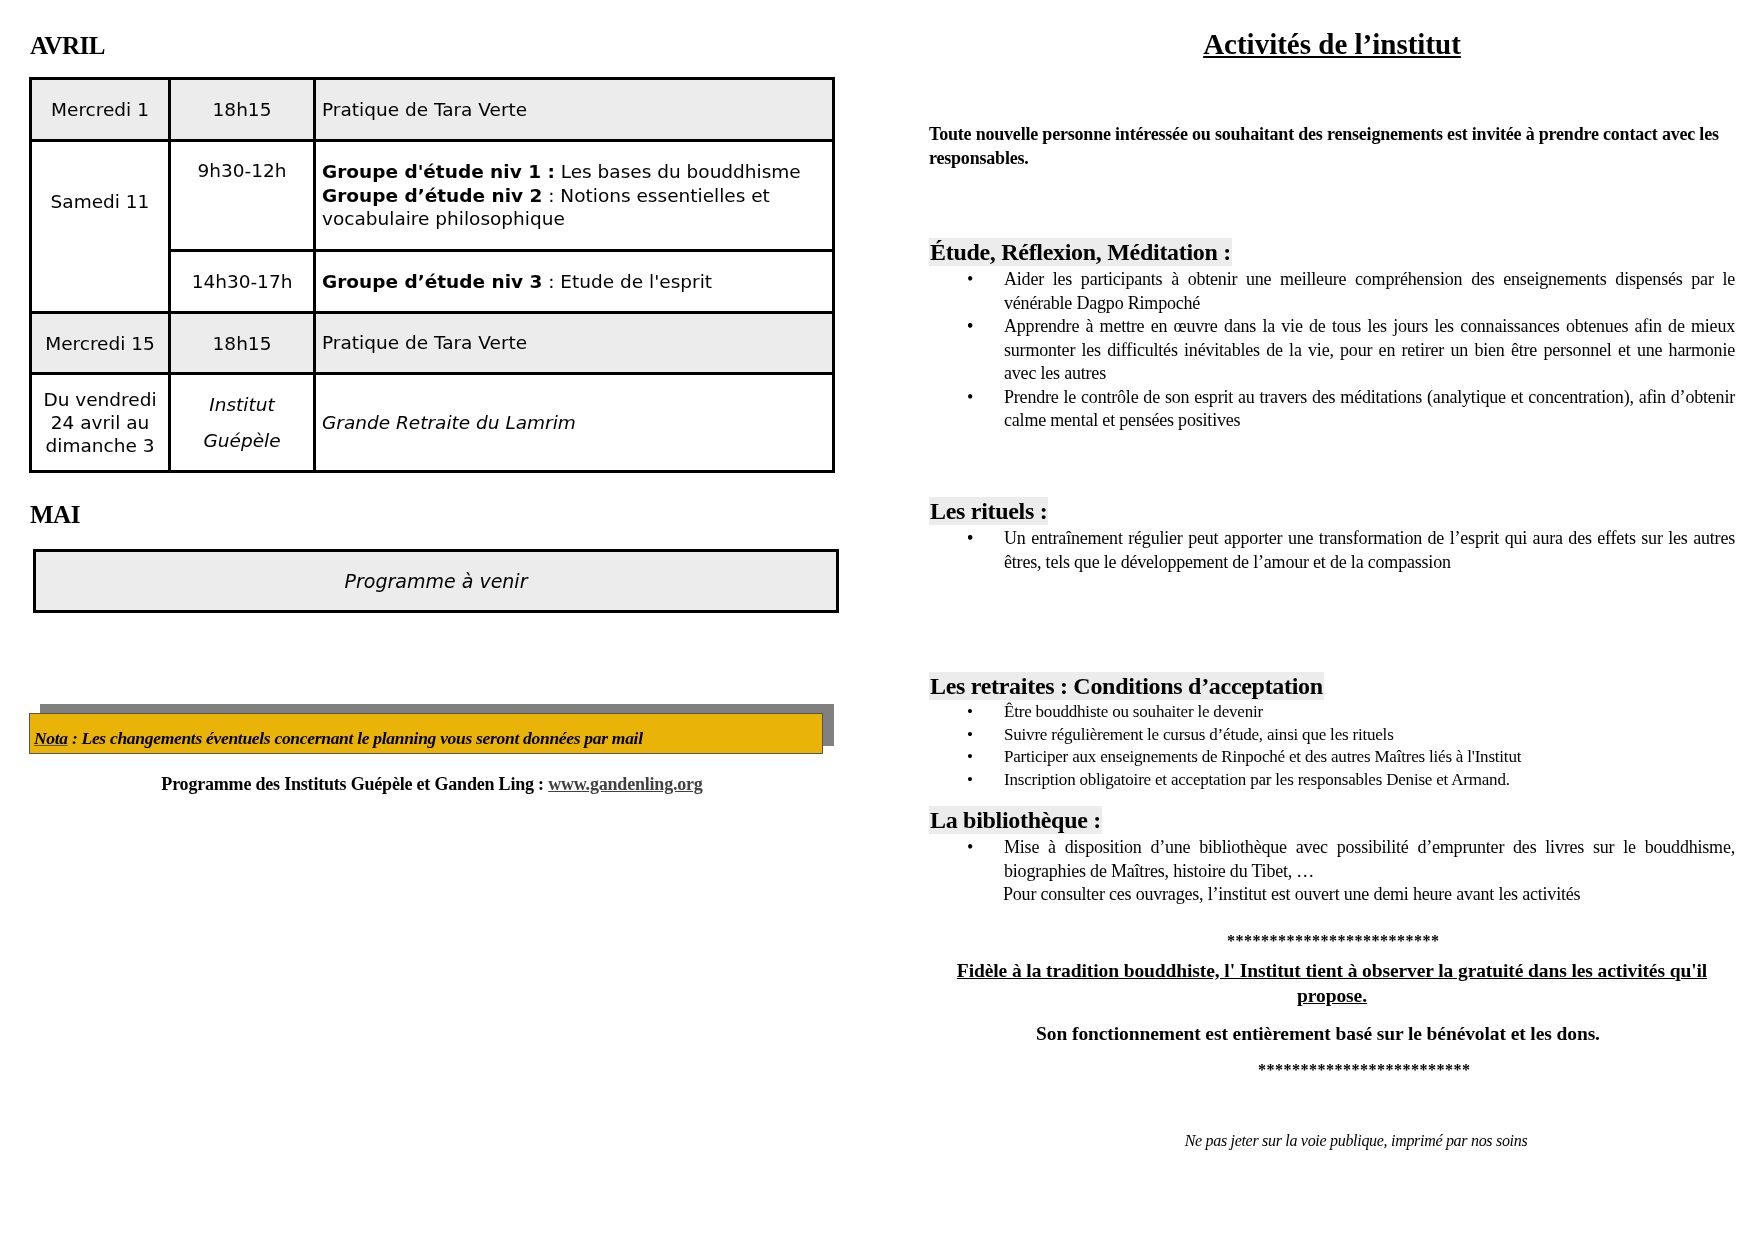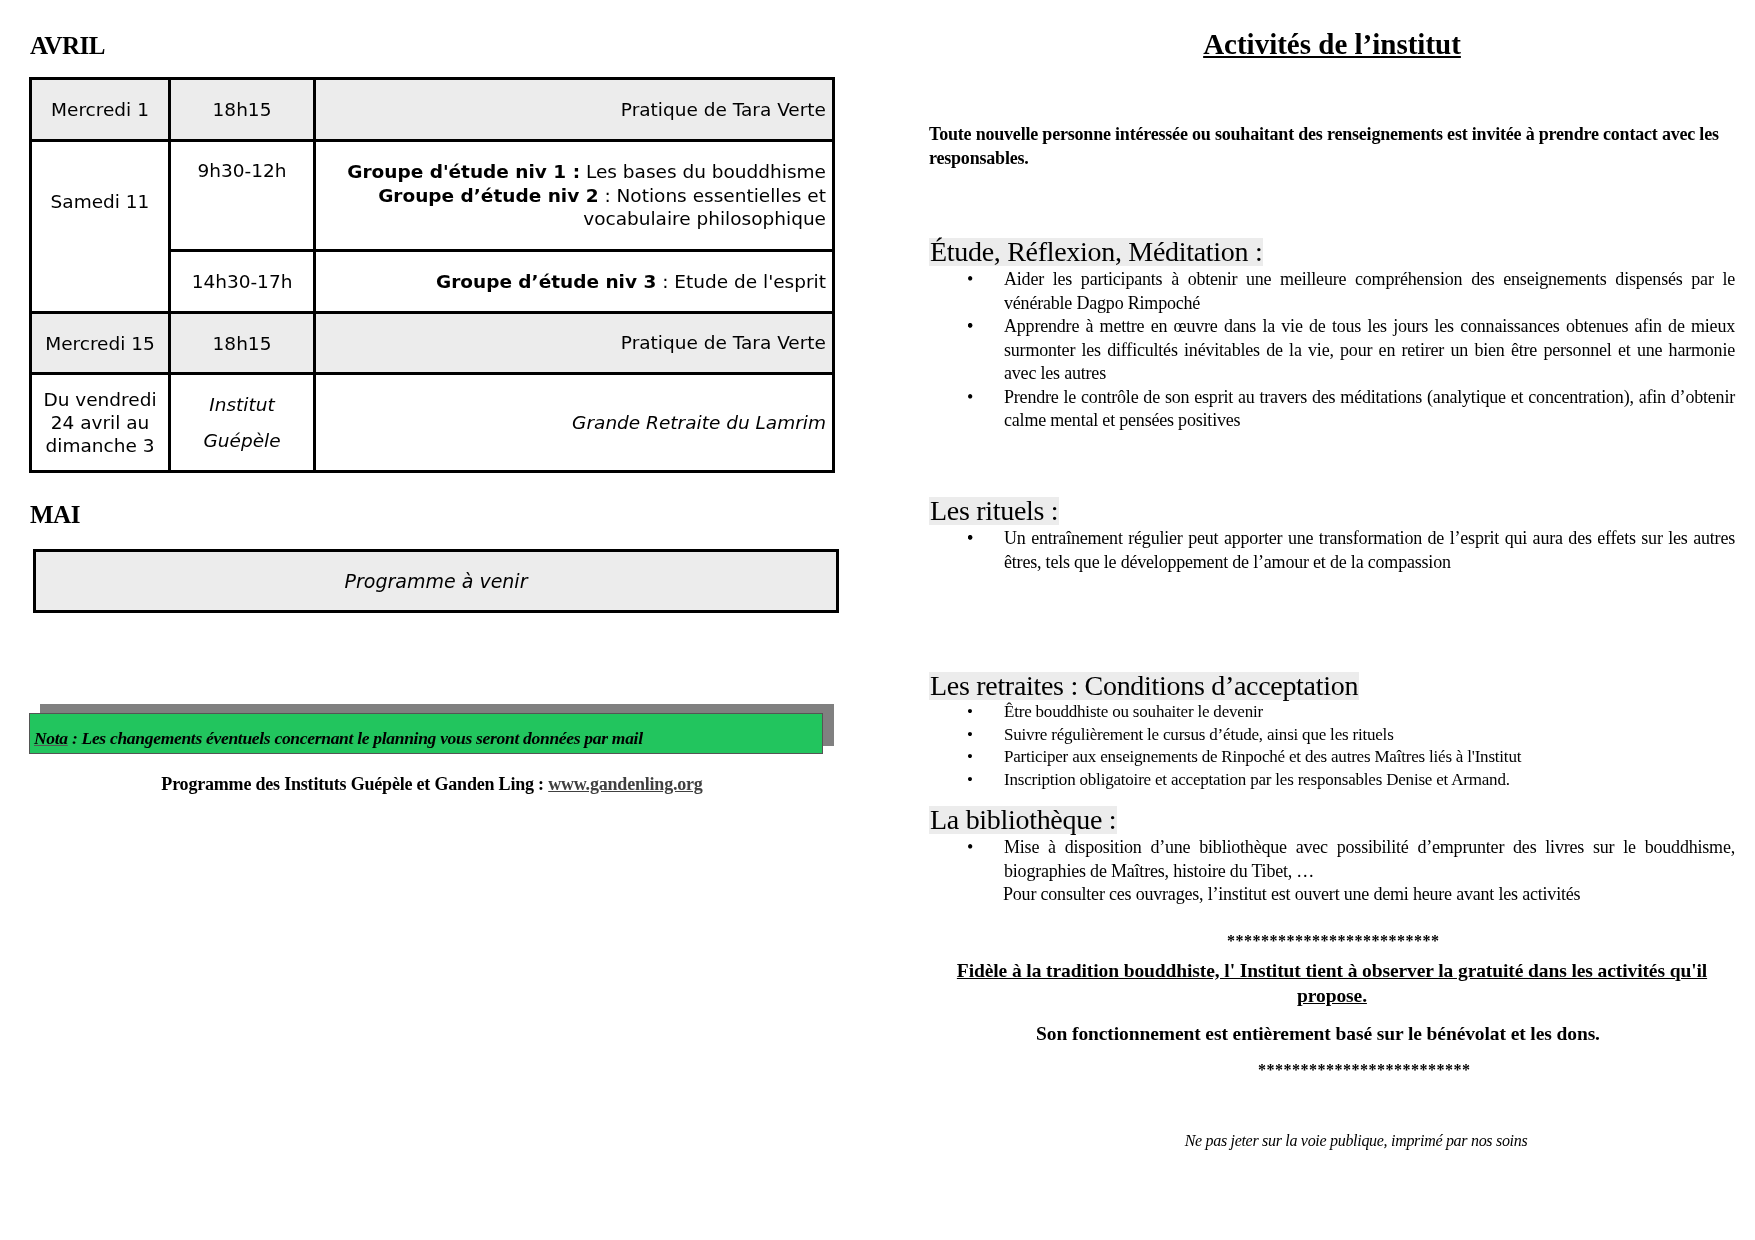--- a/index.html
+++ b/index.html
@@ -4,40 +4,40 @@
 <style>
   html, body { margin:0; padding:0; background:#fff; }
   body { width:1755px; height:1240px; position:relative; overflow:hidden; color:#000; }
 
   
   .month { position:absolute; left:30px; font-family:"Liberation Serif", serif; font-weight:bold; font-size:25px; letter-spacing:-0.5px; }
   table.sched { position:absolute; left:29px; top:77px; width:806px; border-collapse:collapse; font-family:"DejaVu Sans", sans-serif; font-size:18.5px;padding-left:31px; }
   table.sched td { border:3px solid #000; padding:0 6px; vertical-align:middle; }
   table.sched td.c1 { width:124px; text-align:center; line-height:23px; }
   table.sched td.c2 { width:130px; text-align:center; }
-  table.sched td.c3 { text-align:right; line-height:23.5px; }
+  table.sched td.c3 { text-align:left; line-height:23.5px; }
   table.sched tr.shade td { background:#ececec; }
   table.sched td.top { vertical-align:top; padding-top:20px; }
   .it { font-style:italic; }
   .b { font-weight:bold; }
 
   .mai-box { position:absolute; left:33px; top:549px; width:800px; height:58px; border:3px solid #000; background:#ececec; display:flex; align-items:center; justify-content:center; font-family:"DejaVu Sans", sans-serif; font-style:italic; font-size:19px; }
 
   .nota-shadow { position:absolute; left:40px; top:704px; width:794px; height:42px; background:#808080; }
-  .nota-box { position:absolute; left:29px; top:713px; width:794px; height:41px; background:#22c55e; border:1.5px solid #555; box-sizing:border-box; font-family:"Liberation Serif", serif; font-style:italic; font-weight:bold; font-size:17.5px; line-height:1; padding:16px 0 0 4px; white-space:nowrap; letter-spacing:-0.3px; }
+  .nota-box { position:absolute; left:29px; top:713px; width:794px; height:41px; background:#eab308; border:1.5px solid #555; box-sizing:border-box; font-family:"Liberation Serif", serif; font-style:italic; font-weight:bold; font-size:17.5px; line-height:1; padding:16px 0 0 4px; white-space:nowrap; letter-spacing:-0.3px; }
   .nota-box u { text-decoration-color:#555; }
 
   .footer-prog { position:absolute; left:29px; width:806px; top:774px; text-align:center; font-family:"Liberation Serif", serif; font-weight:bold; font-size:18px; letter-spacing:-0.2px; }
   .footer-prog a { color:#404040; text-decoration:underline;margin-top:45px; }
 
   
   .title { position:absolute; left:929px; width:806px; top:28px; text-align:center; font-family:"Liberation Serif", serif; font-weight:bold; font-size:29px; }
   .title span { text-decoration:underline; }
   .intro { position:absolute; left:929px; top:122px; width:806px; font-family:"Liberation Serif", serif; font-size:18px; line-height:24px; letter-spacing:-0.2px; }
-  .sec-h { position:absolute; left:929px; font-family:"Liberation Serif", serif; font-weight:normal; font-size:28px; background:#ececec; padding:0 1px; line-height:28px; letter-spacing:-0.3px; }
+  .sec-h { position:absolute; left:929px; font-family:"Liberation Serif", serif; font-weight:bold; font-size:24px; background:#ececec; padding:0 1px; line-height:28px; letter-spacing:-0.3px; }
   ul.blist { position:absolute; left:929px; width:806px; margin:0; padding:0; list-style:none; font-family:"Liberation Serif", serif; font-size:18px; letter-spacing:-0.2px; }
   ul.blist li { position:relative; padding-left:75px; text-align:justify; line-height:23.5px; }
   ul.blist.small li { line-height:22.5px; font-size:17px; }
   ul.blist li .bullet { position:absolute; left:38px; top:0; }
   .plain-line { position:absolute; font-family:"Liberation Serif", serif; font-size:18px; letter-spacing:-0.2px; }
   .stars { position:absolute; font-family:"Liberation Serif", serif; font-weight:bold; font-size:16px; letter-spacing:0.5px; }
   .center-bold { position:absolute; left:929px; width:806px; text-align:center; font-family:"Liberation Serif", serif; font-weight:bold; font-size:19.5px; line-height:25px; letter-spacing:-0.1px; }
   .closing { position:absolute; left:953px; width:806px; top:1132px; text-align:center; font-family:"Liberation Serif", serif; font-style:italic; font-size:16px; letter-spacing:-0.3px; }
 </style>
 </head>

